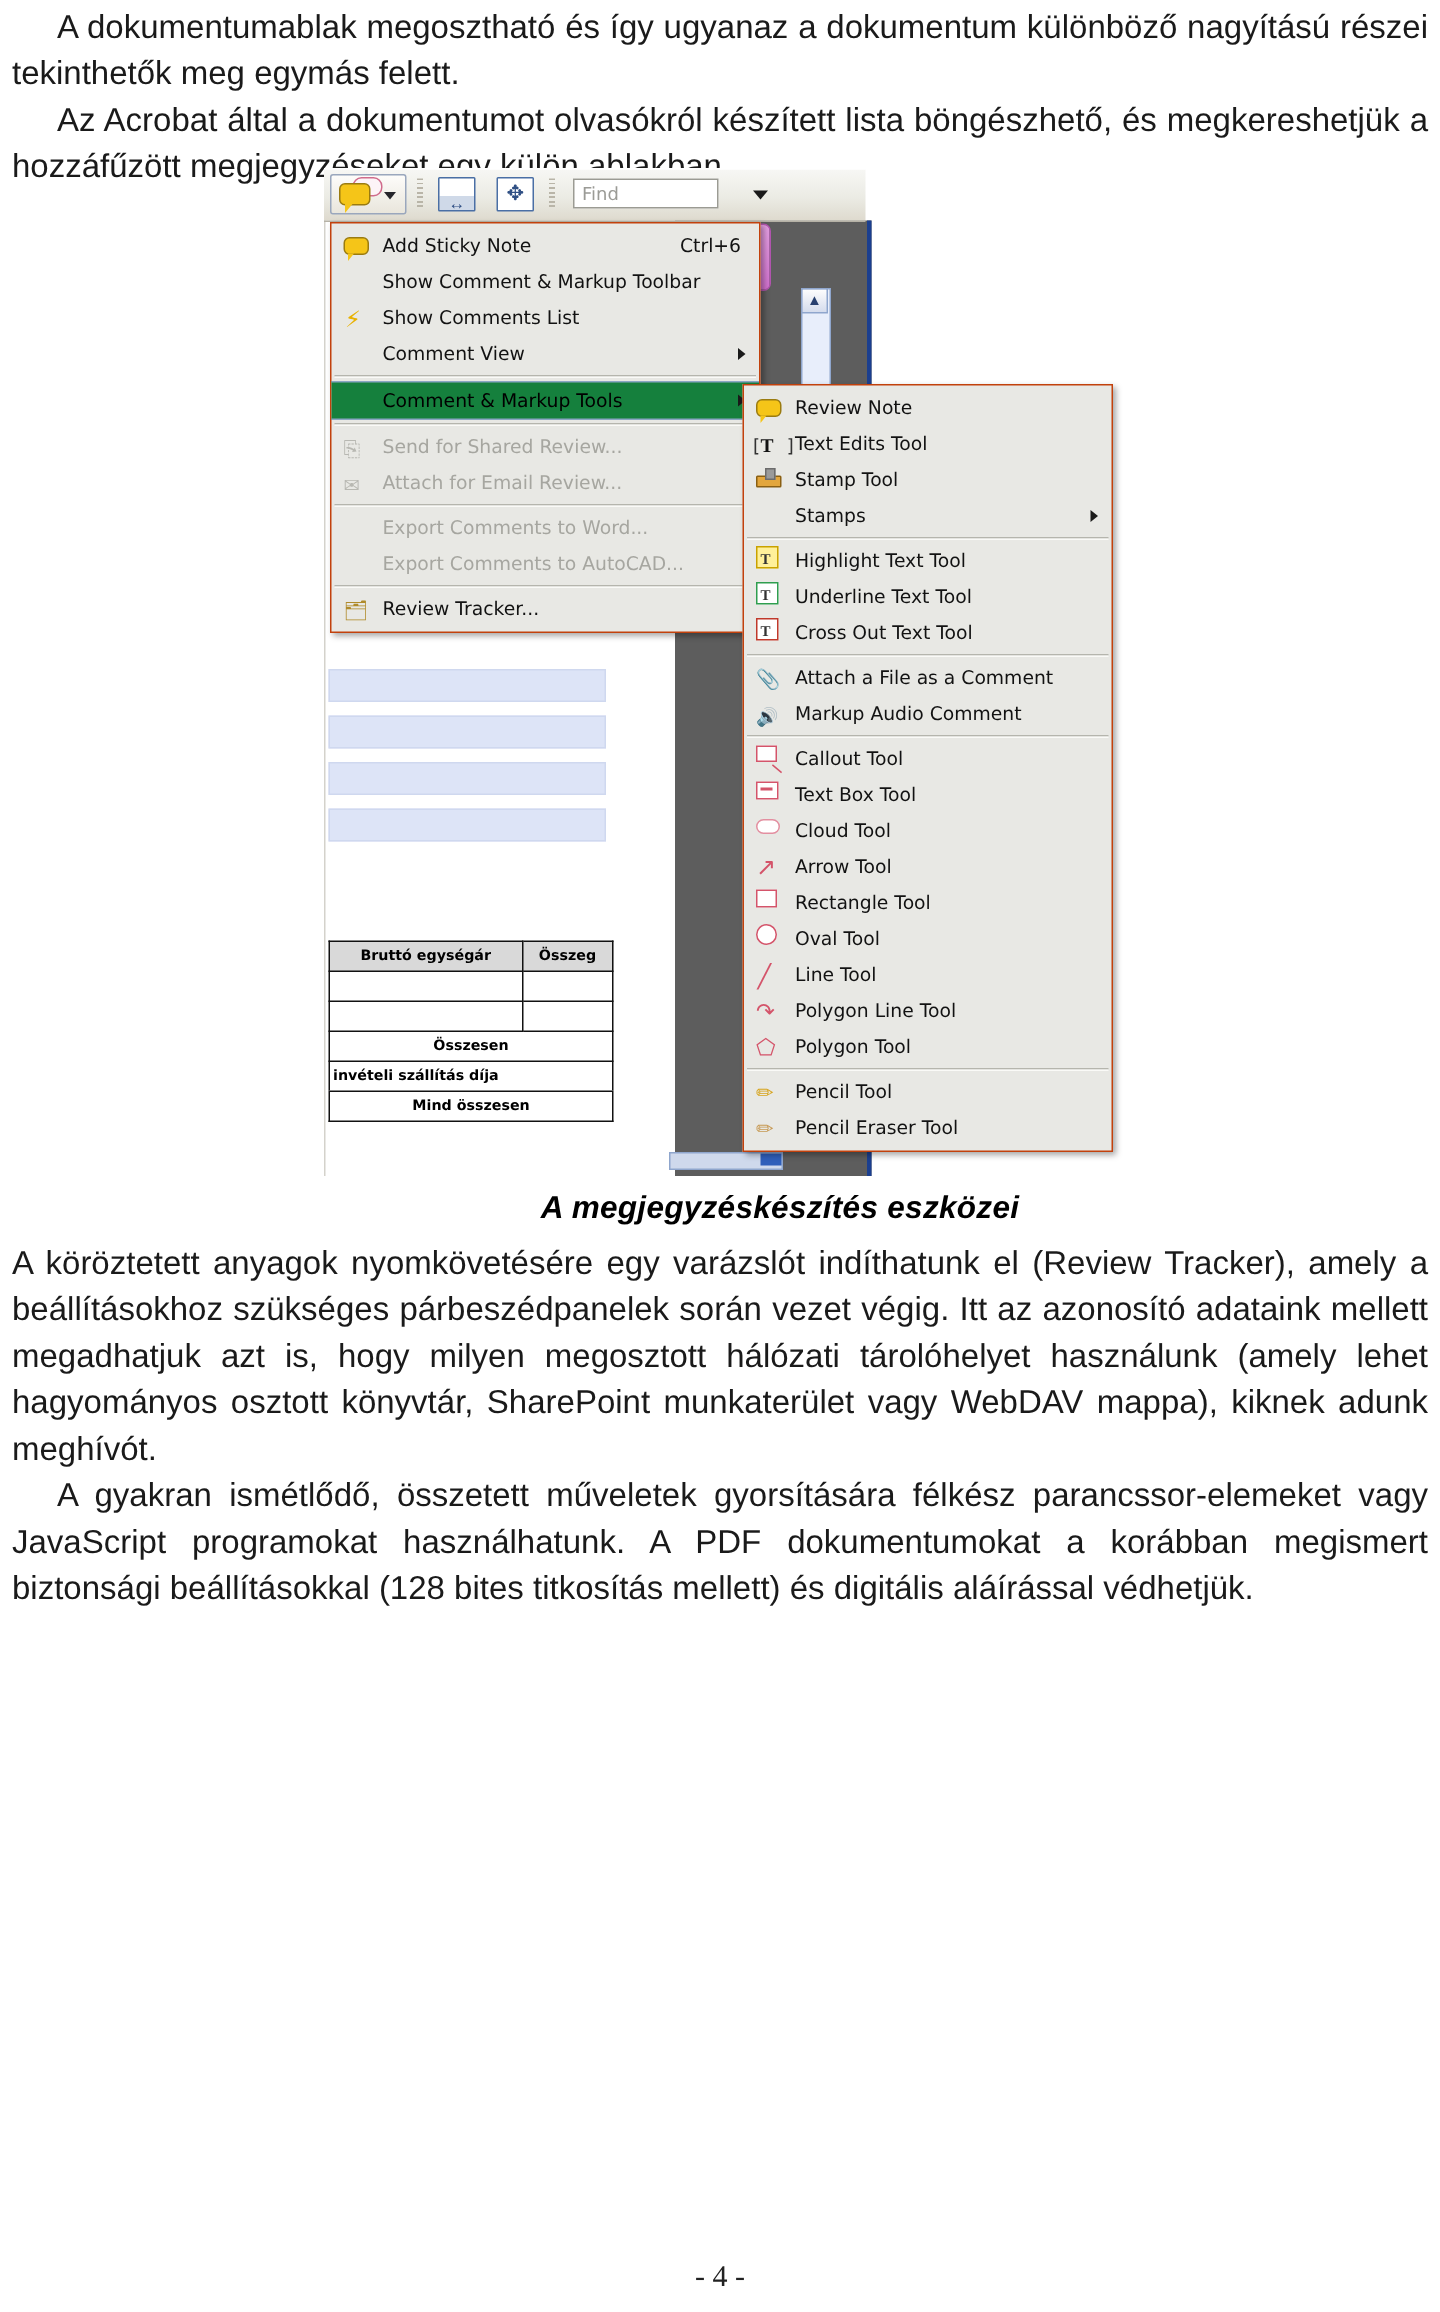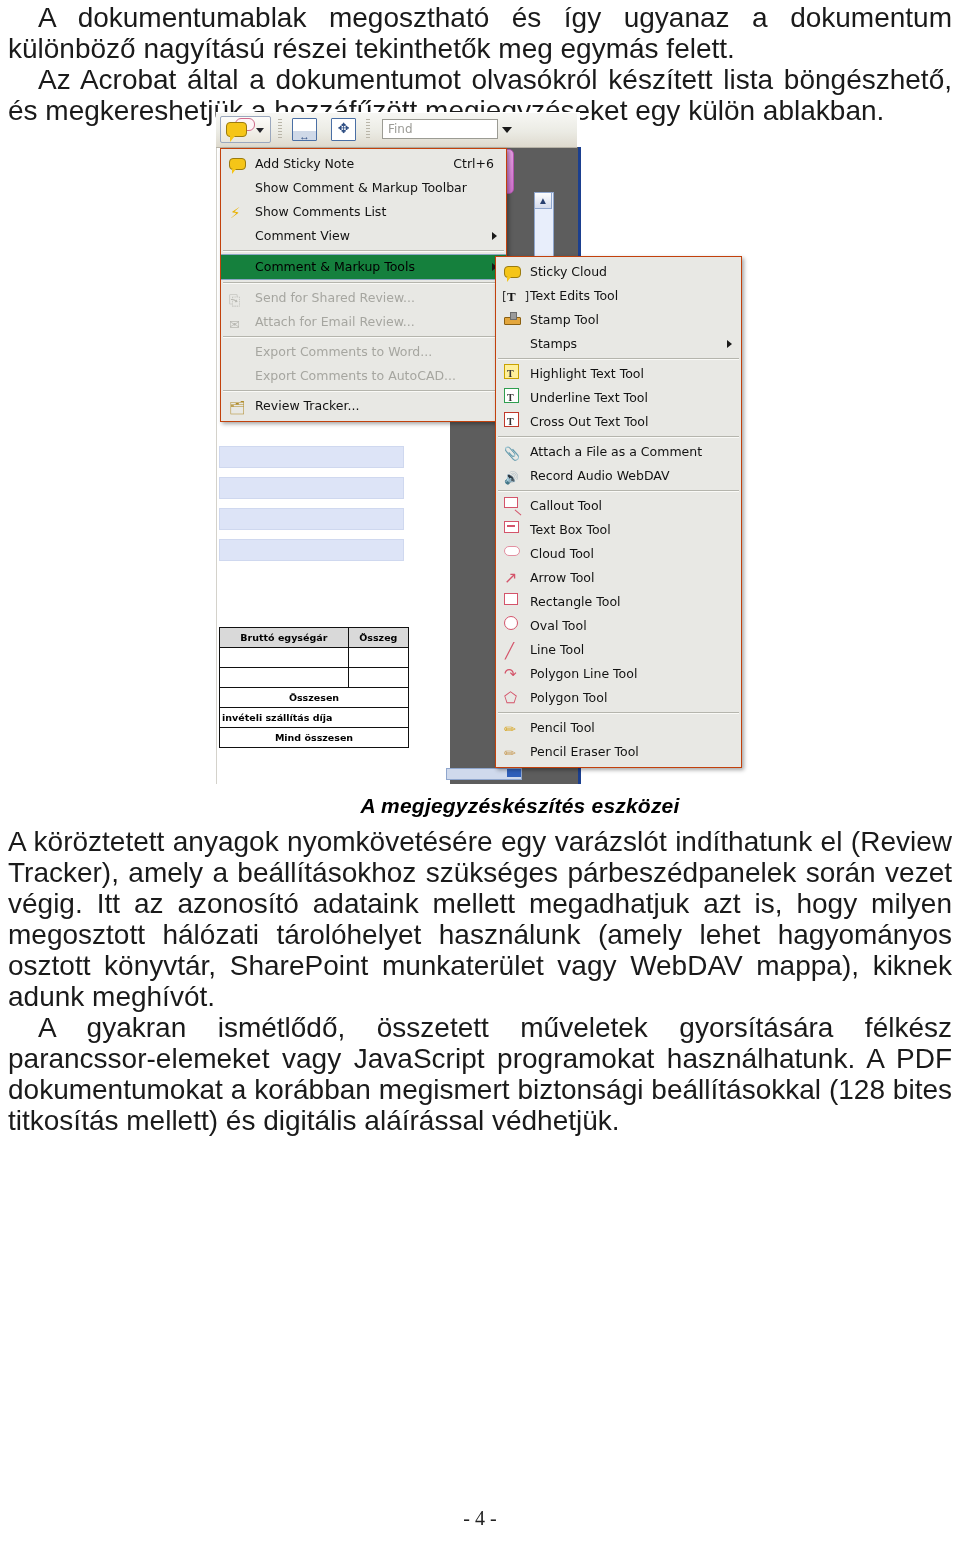--- a/index.html
+++ b/index.html
@@ -20,21 +20,21 @@
   .page {
     position: absolute;
     left: 0; top: 0;
     width: 960px;
     height: 1541px;
   }
   .textblock {
     position: absolute;
     left: 8px;
     width: 944px;
-    font-size: 28px;
+    font-size: 22px;
     line-height: 31px;
     text-align: justify;
     text-justify: inter-word;
     color: #1a1a1a;
   }
   .textblock p {
     margin: 0;
   }
   .indent { text-indent: 30px; }
 
@@ -166,21 +166,21 @@
     position: absolute;
     left: 0; right: 0; top: 1px;
     text-align: center;
     font-size: 14px;
     color: #2f4f84;
     line-height: 16px;
   }
   .find-box {
     position: absolute;
     left: 166px; top: 6px;
-    width: 116px; height: 20px;
+    width: 97px; height: 20px;
     background: #fff;
     border: 1px solid #9b9b93;
     box-sizing: border-box;
   }
   .find-box span {
     position: absolute;
     left: 5px; top: 2px;
     font-size: 12px;
     color: #9b9b96;
     font-family: "DejaVu Sans", sans-serif;
@@ -526,21 +526,21 @@
       </div>
 
       <div class="menu-pad"></div>
     </div>
 
     <div class="menu menu-sub">
       <div class="menu-pad"></div>
 
       <div class="mi">
         <span class="mic i-note"></span>
-        <span>Sticky Cloud</span>
+        <span>Review Note</span>
       </div>
       <div class="mi">
         <span class="mic i-textedit"></span>
         <span>Text Edits Tool</span>
       </div>
       <div class="mi">
         <span class="mic i-stamp"></span>
         <span>Stamp Tool</span>
       </div>
       <div class="mi">
@@ -564,21 +564,21 @@
       </div>
 
       <div class="msep"></div>
 
       <div class="mi">
         <span class="mic i-clip"></span>
         <span>Attach a File as a Comment</span>
       </div>
       <div class="mi">
         <span class="mic i-audio"></span>
-        <span>Record Audio WebDAV</span>
+        <span>Markup Audio Comment</span>
       </div>
 
       <div class="msep"></div>
 
       <div class="mi">
         <span class="mic i-callout"></span>
         <span>Callout Tool</span>
       </div>
       <div class="mi">
         <span class="mic i-tbox"></span>

